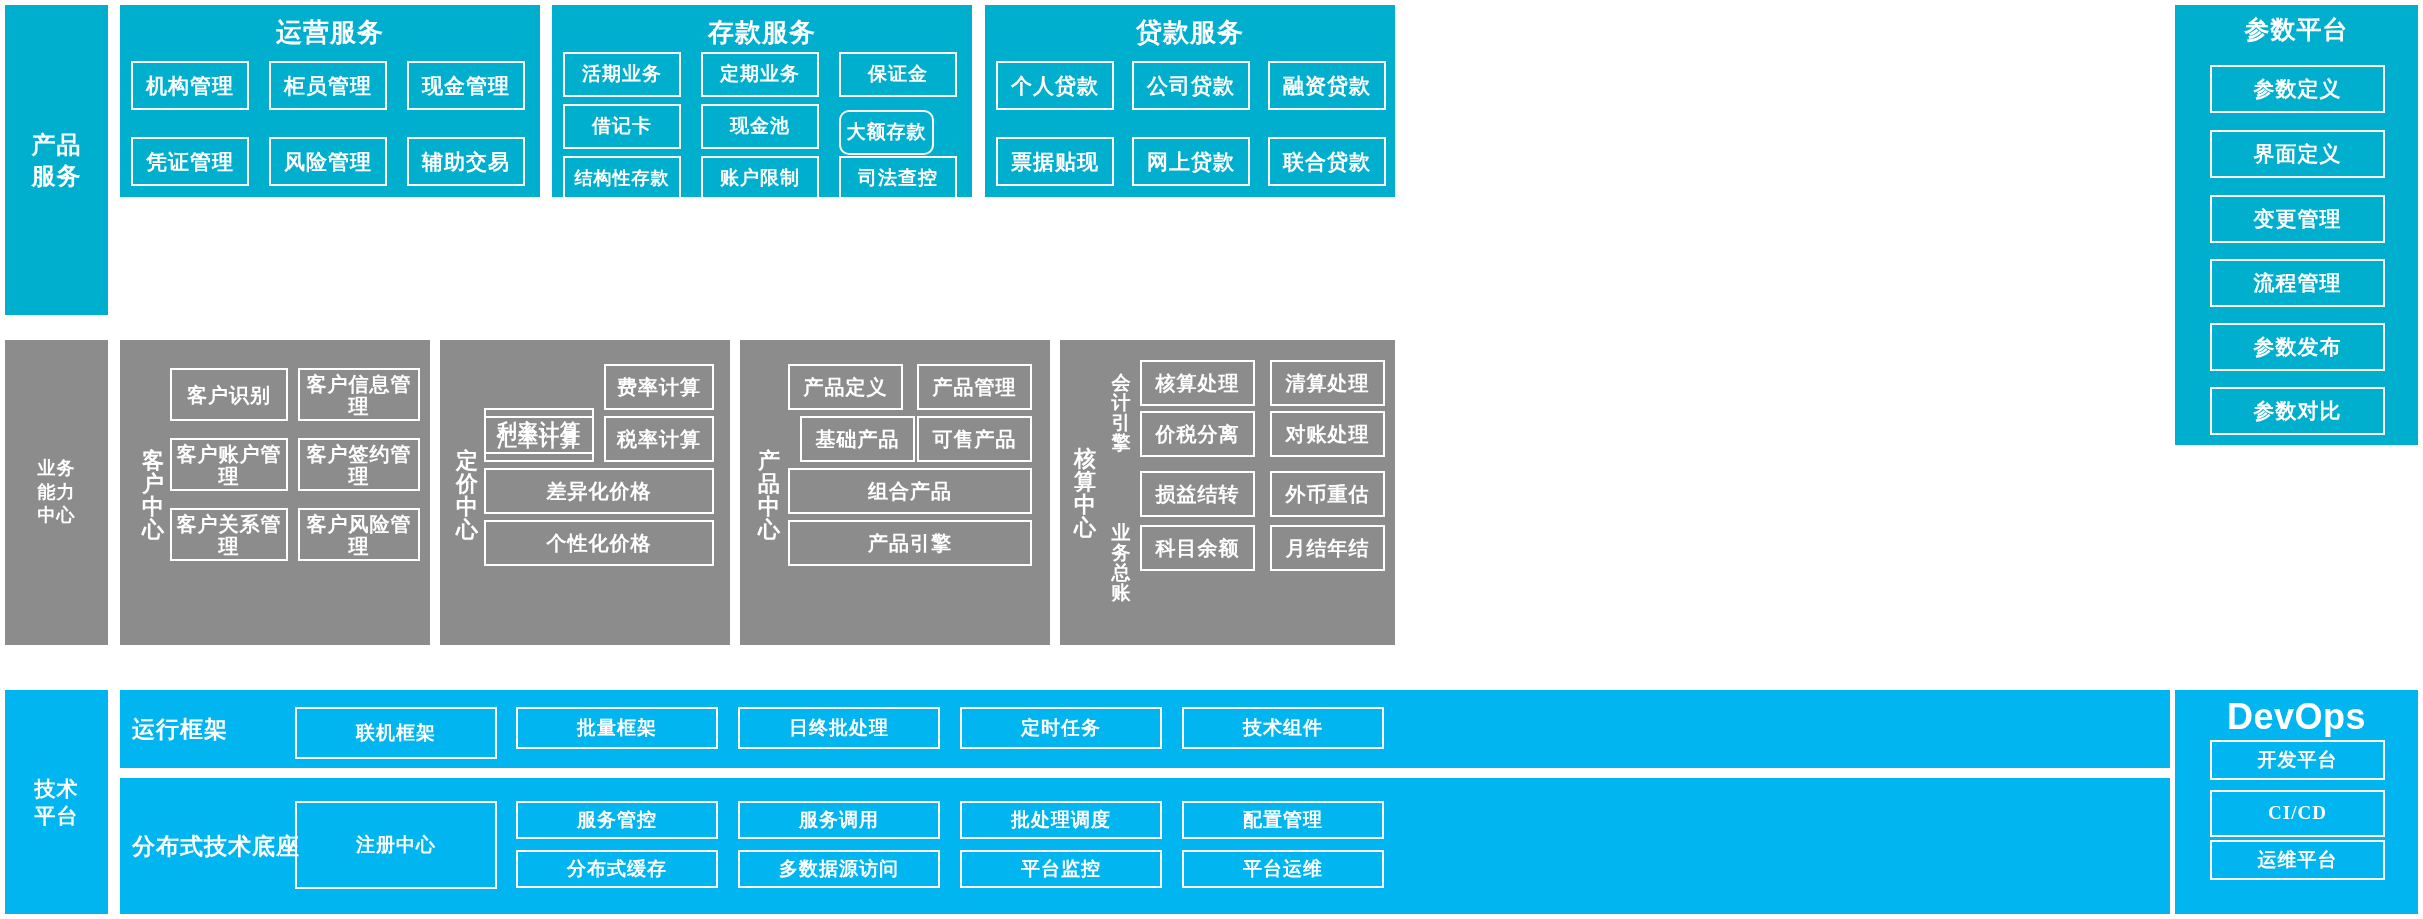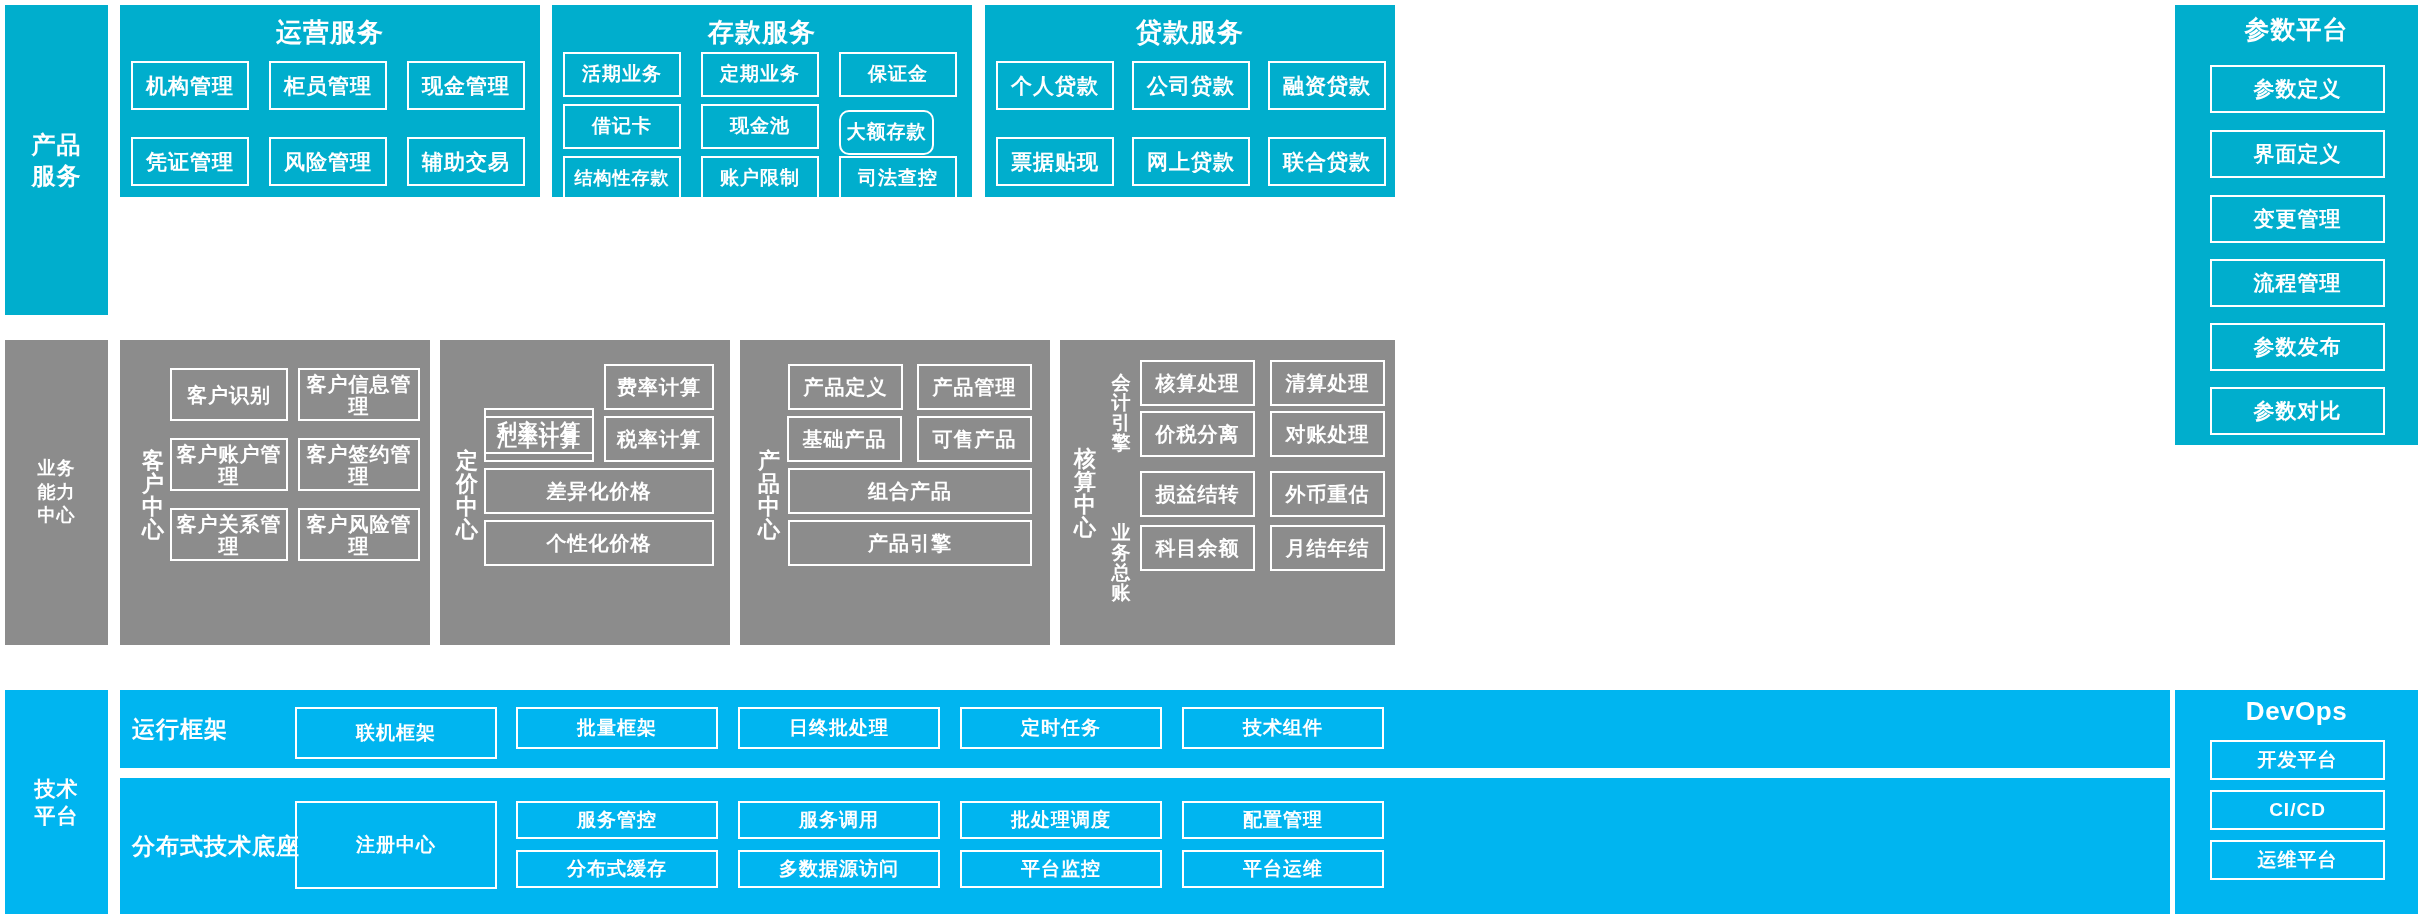--- a/index.html
+++ b/index.html
@@ -65,21 +65,21 @@
     position: absolute;
     color: #ffffff; font-weight: bold; font-size: 23px;
     display: flex; align-items: center;
     letter-spacing: 1px;
   }
 
   
   .devops-title {
     position: absolute; left: 0; right: 0; top: 6px;
     text-align: center; color: #ffffff; font-weight: bold;
-    font-size: 26px; letter-spacing: 0.5px;
+    font-size: 36px; letter-spacing: 0.5px;
   }
 </style>
 </head>
 <body>
 
 <div id="root">
 
   <div class="abs teal rail" style="left:5px; top:5px; width:103px; height:310px; font-size:24px;">
     <span class="rail-lines">
       <span>产品</span><br>
@@ -170,21 +170,21 @@
 
   <div class="abs gray" style="left:740px; top:340px; width:310px; height:305px;">
     <div class="vlabel" style="left:14px; top:80px; height:150px;">
       <span>产</span>
       <span>品</span>
       <span>中</span>
       <span>心</span>
     </div>
     <div class="chip med" style="left:48px;  top:24px;  width:115px; height:46px;">产品定义</div>
     <div class="chip med" style="left:177px; top:24px;  width:115px; height:46px;">产品管理</div>
-    <div class="chip med" style="left:47px;  top:76px;  width:115px; height:46px;">基础产品</div>
+    <div class="chip med" style="left:60px;  top:76px;  width:115px; height:46px;">基础产品</div>
     <div class="chip med" style="left:177px; top:76px;  width:115px; height:46px;">可售产品</div>
     <div class="chip med" style="left:48px;  top:128px; width:244px; height:46px;">组合产品</div>
     <div class="chip med" style="left:48px;  top:180px; width:244px; height:46px;">产品引擎</div>
   </div>
 
   <div class="abs gray" style="left:1060px; top:340px; width:335px; height:305px;">
     <div class="vlabel" style="left:10px; top:78px; height:150px;">
       <span>核</span>
       <span>算</span>
       <span>中</span>
@@ -237,17 +237,17 @@
     <div class="chip small" style="left:1062px; top:23px; width:202px; height:38px;">配置管理</div>
     <div class="chip small" style="left:396px;  top:72px; width:202px; height:38px;">分布式缓存</div>
     <div class="chip small" style="left:618px;  top:72px; width:202px; height:38px;">多数据源访问</div>
     <div class="chip small" style="left:840px;  top:72px; width:202px; height:38px;">平台监控</div>
     <div class="chip small" style="left:1062px; top:72px; width:202px; height:38px;">平台运维</div>
   </div>
 
   <div class="abs cyan" style="left:2175px; top:690px; width:243px; height:224px;">
     <div class="devops-title">DevOps</div>
     <div class="chip small" style="left:35px; top:50px;  width:175px; height:40px;">开发平台</div>
-    <div class="chip small" style="left:35px; top:100px; width:175px; height:40px;">CI/CD</div>
+    <div class="chip small" style="left:35px; top:100px; width:175px; height:47px;font-family:Liberation Serif, serif;">CI/CD</div>
     <div class="chip small" style="left:35px; top:150px; width:175px; height:40px;">运维平台</div>
   </div>
 
 </div>
 
 </body></html>

